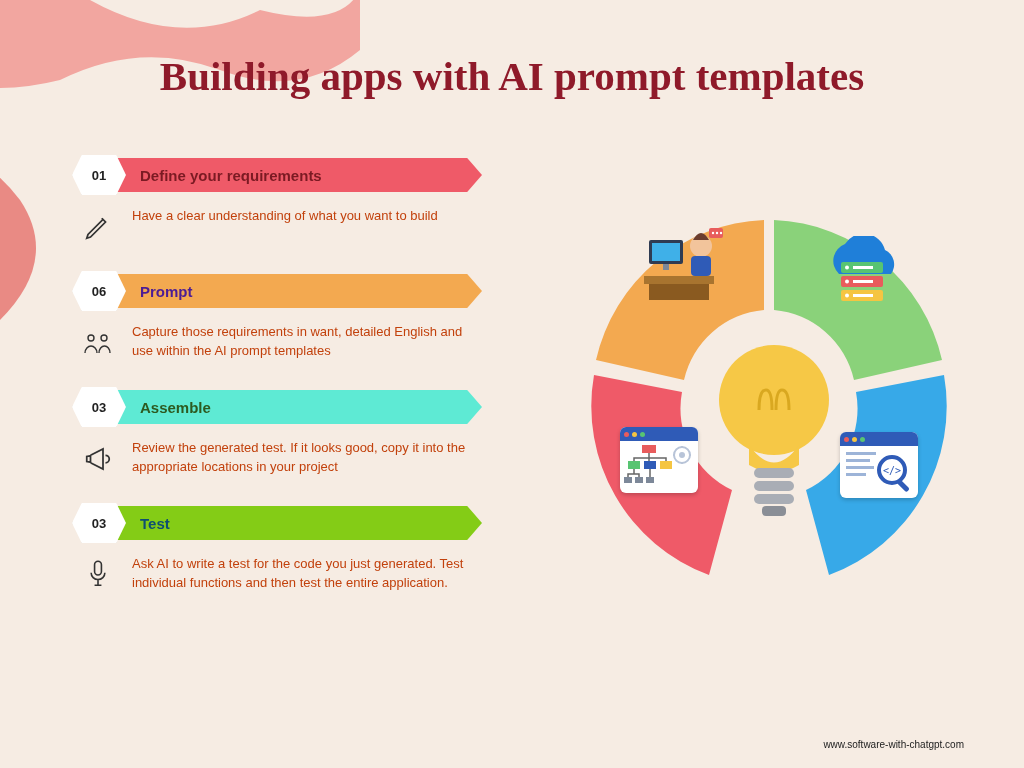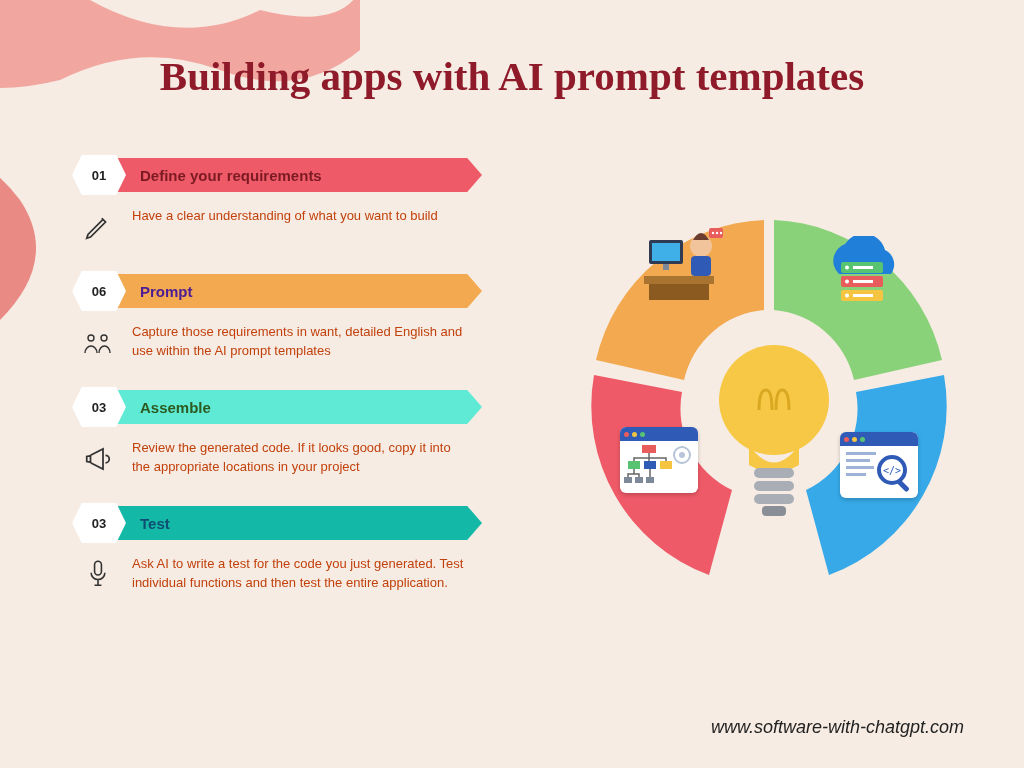--- a/index.html
+++ b/index.html
@@ -8,25 +8,25 @@
   .wave-side{position:absolute;top:120px;left:-120px;width:220px;height:260px;z-index:0}
   h1.title{position:absolute;top:52px;left:0;right:0;text-align:center;font-size:41px;font-weight:700;color:#8f1a2a;font-family:Georgia,serif;z-index:2}
   .steps{position:absolute;top:155px;left:72px;width:410px;z-index:2}
   .step{margin-bottom:24px}
   .step-head{display:flex;align-items:center;height:40px}
   .hex{width:54px;height:40px;background:#ffffff;display:flex;align-items:center;justify-content:center;font-family:Arial,sans-serif;font-size:13px;font-weight:700;color:#222;clip-path:polygon(18% 0,82% 0,100% 50%,82% 100%,18% 100%,0 50%);box-shadow:0 2px 4px rgba(0,0,0,.15);position:relative;z-index:3}
   .bar{flex:1;height:34px;margin-left:-14px;display:flex;align-items:center;padding-left:28px;font-family:Arial,sans-serif;font-size:15px;font-weight:700;color:#fff;clip-path:polygon(0 0,96% 0,100% 50%,96% 100%,0 100%)}
   .bar.c1{background:#ef5a68;color:#7b1a23}
   .bar.c2{background:#f3a950;color:#4c1d95}
   .bar.c3{background:#5eead4;color:#2d5a20}
-  .bar.c4{background:#14b8a6;color:#0e4e72}
+  .bar.c4{background:#84cc16;color:#0e4e72}
   .step-body{display:flex;margin-top:12px;padding-left:6px}
   .step-icon{width:40px;height:40px;display:flex;align-items:center;justify-content:center;flex-shrink:0}
   .step-text{font-family:Arial,sans-serif;font-size:13px;color:#c2410c;line-height:1.45;padding-left:14px;padding-right:10px}
-  .footer-url{position:absolute;bottom:30px;right:60px;font-family:Arial,sans-serif;font-style:italic;font-size:18px;color:#222}
+  .footer-url{position:absolute;bottom:18px;right:60px;font-family:Arial,sans-serif;font-size:10px;color:#222}
   .graphic{position:absolute;top:180px;right:40px;width:440px;height:440px;z-index:1}
   .seg-icon-box{position:absolute;width:90px;height:80px;display:flex;align-items:center;justify-content:center}
   .window{width:78px;height:66px;background:#fff;border-radius:6px;box-shadow:0 2px 4px rgba(0,0,0,.2);position:relative;overflow:hidden}
   .window .tb{height:14px;background:#2f5bb7;display:flex;align-items:center;padding-left:4px;gap:3px}
   .window .tb span{width:5px;height:5px;border-radius:50%}
   .window .tb span:nth-child(1){background:#e85c5c}
   .window .tb span:nth-child(2){background:#f5c542}
   .window .tb span:nth-child(3){background:#58c472}
   .bulb-g{position:absolute;left:170px;top:150px;width:120px;height:200px}
 </style>
@@ -80,21 +80,21 @@
     <div class="step-head">
       <div class="hex">03</div>
       <div class="bar c3">Assemble</div>
     </div>
     <div class="step-body">
       <div class="step-icon">
         <svg width="30" height="30" viewBox="0 0 24 24" fill="none" stroke="#333" stroke-width="1.4">
           <path d="M3 10v4l3 .5V9.5L3 10zM6 9l10-5v16L6 15M18 9a3 3 0 010 6"></path>
         </svg>
       </div>
-      <div class="step-text">Review the generated code. If it looks good, copy it into the appropriate locations in your project</div>
+      <div class="step-text">Review the generated test. If it looks good, copy it into the appropriate locations in your project</div>
     </div>
   </div>
 
   <div class="step">
     <div class="step-head">
       <div class="hex">03</div>
       <div class="bar c4">Test</div>
     </div>
     <div class="step-body">
       <div class="step-icon">

